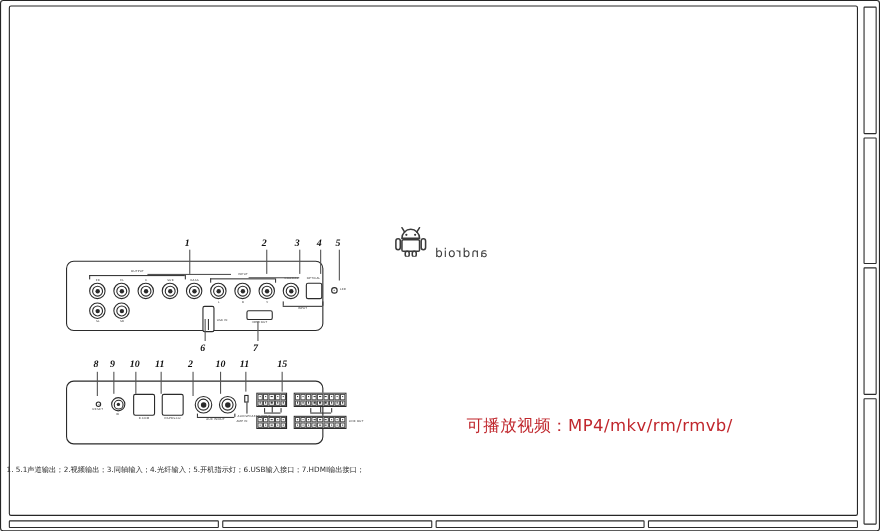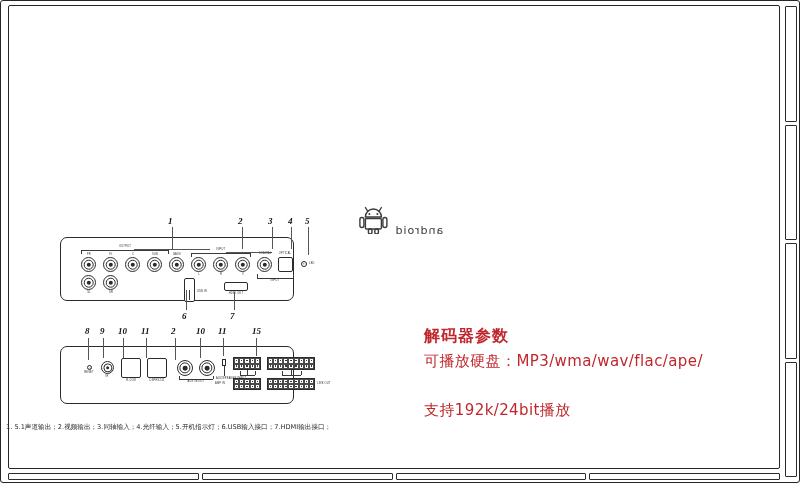--- a/index.html
+++ b/index.html
@@ -381,23 +381,21 @@
           <rect x="12" y="23" width="3.6" height="5" rx="1.8"></rect>
           <rect x="18.4" y="23" width="3.6" height="5" rx="1.8"></rect>
         </g>
         <circle cx="13" cy="8" r="1" fill="#3a3a3a"></circle>
         <circle cx="21" cy="8" r="1" fill="#3a3a3a"></circle>
       </svg>
       <div class="android-word">android</div>
     </div>
   </div>
 
-  <div class="red-title">解码器参数</div>
-  <div class="red-line" id="red1">可播放硬盘：MP3/wma/wav/flac/ape/</div>
-  <div class="red-line" id="red3">支持192k/24bit播放</div>
+  <div class="red-line" id="red2">可播放视频：MP4/mkv/rm/rmvb/</div>
 
   <div class="panel-box" style="left:60px;top:237px;width:232px;height:62px;">
 
     <div class="ln hln" style="left:20px;top:12px;width:87px;"></div>
     <div class="ln vln" style="left:20px;top:12px;height:4px;"></div>
     <div class="ln vln" style="left:107px;top:12px;height:4px;"></div>
     <div class="tinytxt c" style="left:64px;top:7px;">OUTPUT</div>
 
     <div class="jack ring" style="left:20px;top:19px;width:15px;height:15px;"></div>
     <div class="jack ring" style="left:42px;top:19px;width:15px;height:15px;"></div>

